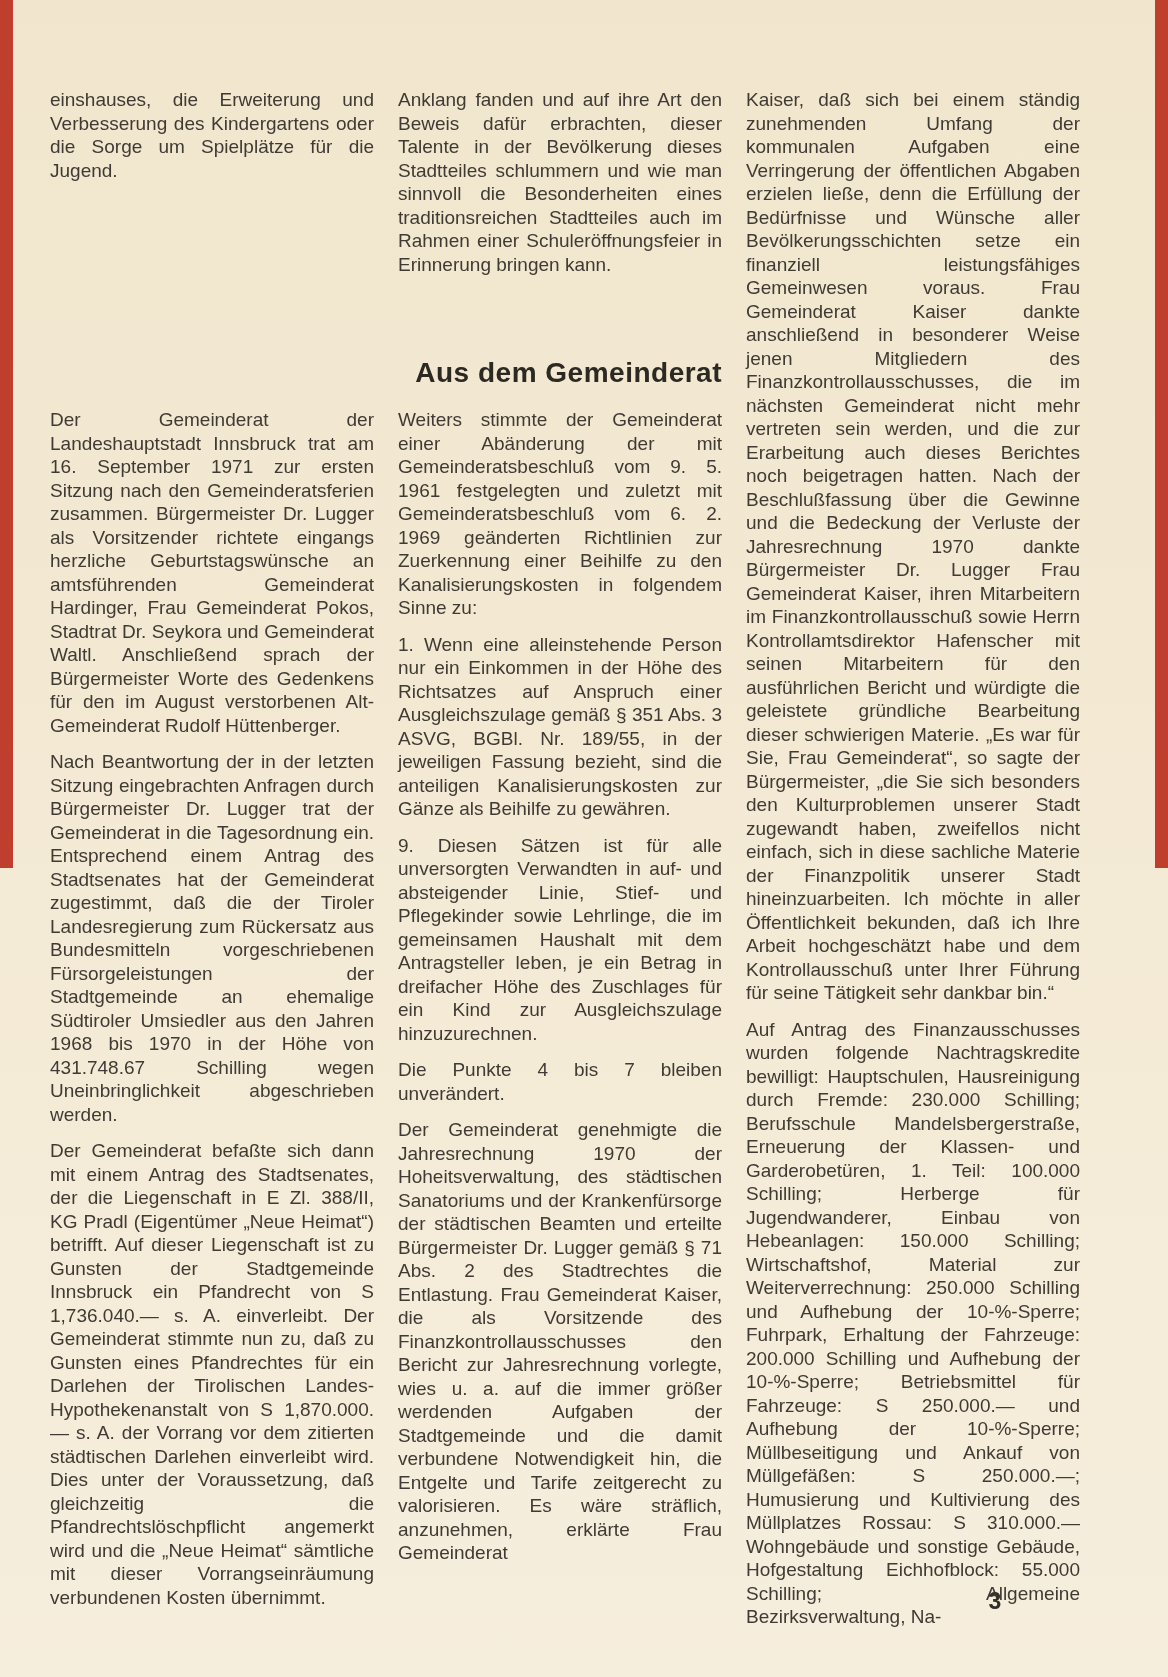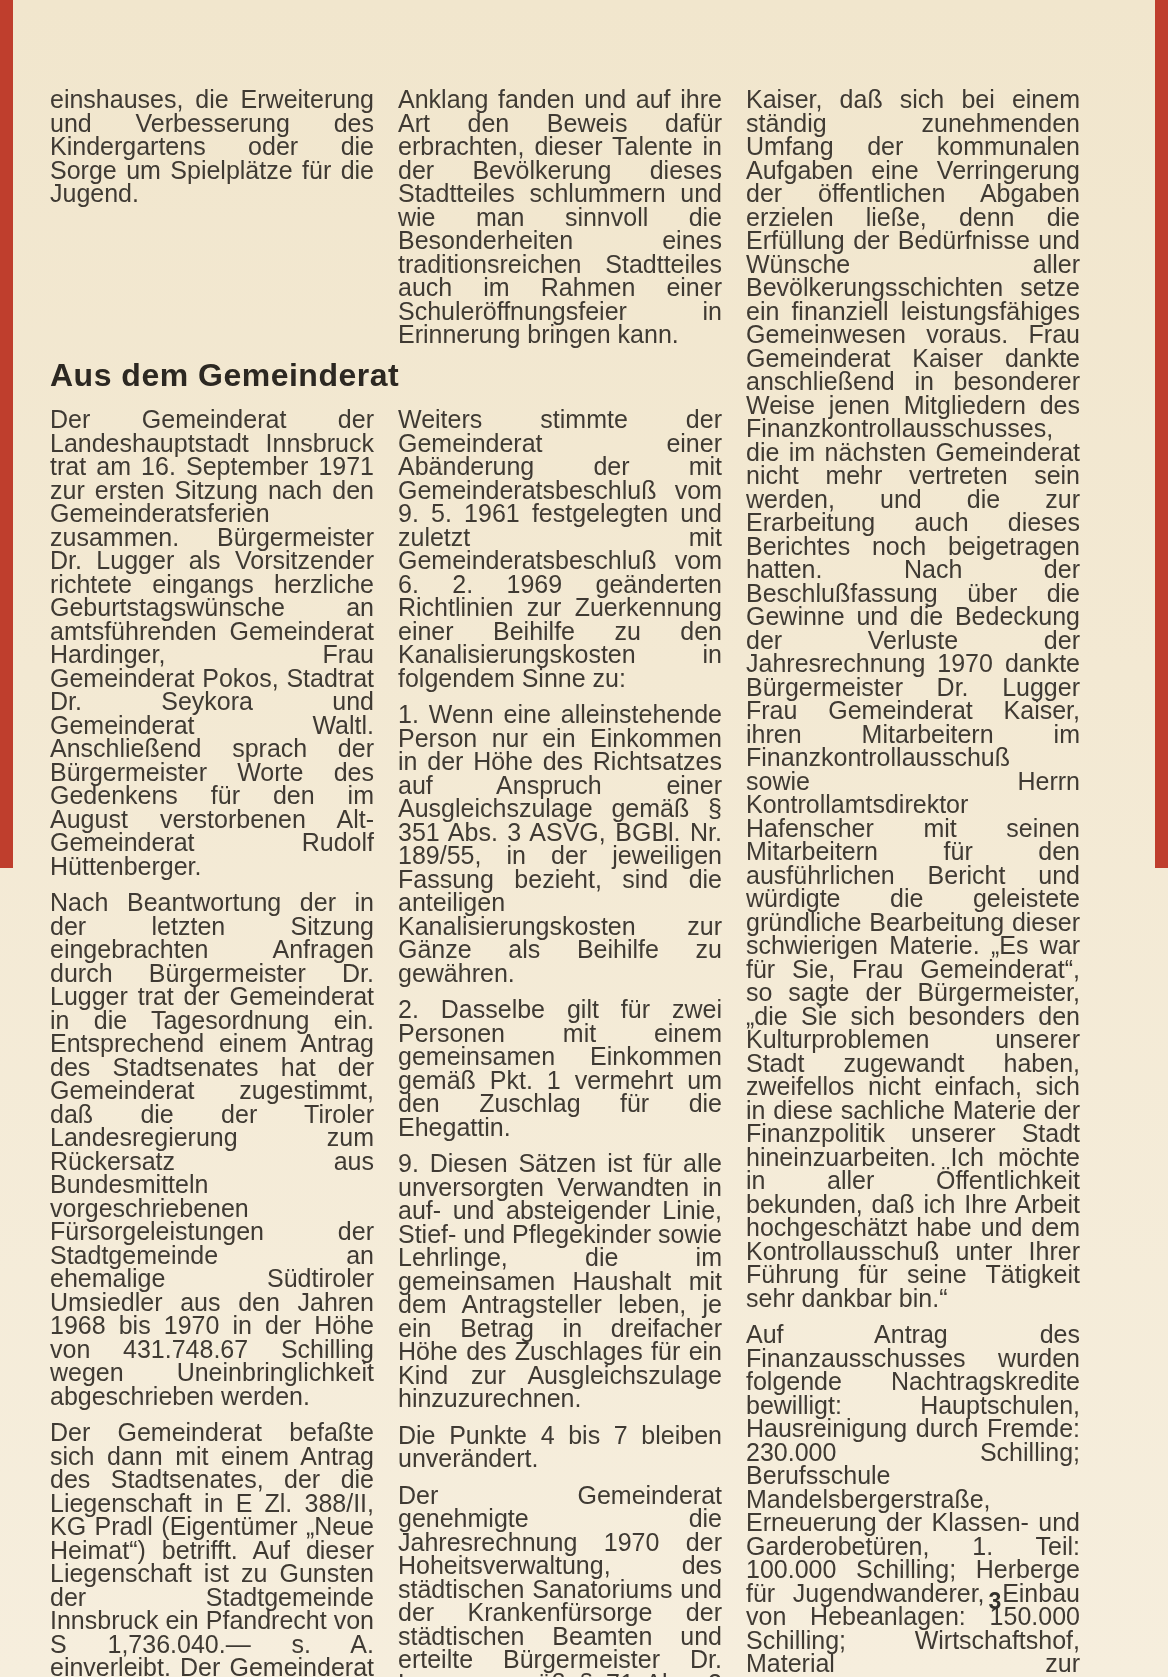--- a/index.html
+++ b/index.html
@@ -7,26 +7,26 @@
     position:relative;
     width:1168px;height:1677px;
     background:linear-gradient(180deg,#f1e6cd 0%,#f3e9d3 40%,#f6eedd 100%);
     overflow:hidden;
     font-family:"Liberation Sans","DejaVu Sans",sans-serif;
     color:#3f3a33;
   }
   .edge-bar{position:absolute;top:0;width:13px;height:868px;background:#bf3e2d;}
   .edge-bar.left{left:0;}
   .edge-bar.right{right:0;}
-  .col{position:absolute;text-align:justify;font-size:25px;line-height:23.5px;}
+  .col{position:absolute;text-align:justify;font-size:19px;line-height:23.5px;}
   .col p{margin:0 0 13px 0;}
   .col p:last-child{margin-bottom:0;}
   .heading{
     position:absolute;left:50px;top:330px;width:672px;
-    text-align:left;font-weight:bold;font-size:32px;line-height:48px;
+    text-align:right;font-weight:bold;font-size:28px;line-height:48px;
     color:#2c2822;letter-spacing:0.5px;
   }
   .page-number{
     position:absolute;left:975px;top:1588px;width:40px;
     font-size:23px;font-weight:bold;color:#33302a;text-align:center;
   }
   .c1{left:50px;width:324px;}
   .c2{left:398px;width:324px;}
   .c3{left:746px;top:88px;width:334px;}
   .top{top:88px;}
@@ -52,21 +52,20 @@
 
   <div class="col c1 main">
       <p>Der Gemeinderat der Landeshauptstadt Innsbruck trat am 16. September 1971 zur ersten Sitzung nach den Gemeinderatsferien zusammen. Bürgermeister Dr. Lugger als Vorsitzender richtete eingangs herzliche Geburtstagswünsche an amtsführenden Gemeinderat Hardinger, Frau Gemeinderat Pokos, Stadtrat Dr. Seykora und Gemeinderat Waltl. Anschließend sprach der Bürgermeister Worte des Gedenkens für den im August verstorbenen Alt-Gemeinderat Rudolf Hüttenberger.</p>
       <p>Nach Beantwortung der in der letzten Sitzung eingebrachten Anfragen durch Bürgermeister Dr. Lugger trat der Gemeinderat in die Tagesordnung ein. Entsprechend einem Antrag des Stadtsenates hat der Gemeinderat zugestimmt, daß die der Tiroler Landesregierung zum Rückersatz aus Bundesmitteln vorgeschriebenen Fürsorgeleistungen der Stadtgemeinde an ehemalige Südtiroler Umsiedler aus den Jahren 1968 bis 1970 in der Höhe von 431.748.67 Schilling wegen Uneinbringlichkeit abgeschrieben werden.</p>
       <p>Der Gemeinderat befaßte sich dann mit einem Antrag des Stadtsenates, der die Liegenschaft in E Zl. 388/II, KG Pradl (Eigentümer „Neue Heimat“) betrifft. Auf dieser Liegenschaft ist zu Gunsten der Stadtgemeinde Innsbruck ein Pfandrecht von S 1,736.040.— s. A. einverleibt. Der Gemeinderat stimmte nun zu, daß zu Gunsten eines Pfandrechtes für ein Darlehen der Tirolischen Landes-Hypothekenanstalt von S 1,870.000.— s. A. der Vorrang vor dem zitierten städtischen Darlehen einverleibt wird. Dies unter der Voraussetzung, daß gleichzeitig die Pfandrechtslöschpflicht angemerkt wird und die „Neue Heimat“ sämtliche mit dieser Vorrangseinräumung verbundenen Kosten übernimmt.</p>
     </div>
 
   <div class="col c2 main">
       <p>Weiters stimmte der Gemeinderat einer Abänderung der mit Gemeinderatsbeschluß vom 9. 5. 1961 festgelegten und zuletzt mit Gemeinderatsbeschluß vom 6. 2. 1969 geänderten Richtlinien zur Zuerkennung einer Beihilfe zu den Kanalisierungskosten in folgendem Sinne zu:</p>
       <p>1. Wenn eine alleinstehende Person nur ein Einkommen in der Höhe des Richtsatzes auf Anspruch einer Ausgleichszulage gemäß § 351 Abs. 3 ASVG, BGBl. Nr. 189/55, in der jeweiligen Fassung bezieht, sind die anteiligen Kanalisierungskosten zur Gänze als Beihilfe zu gewähren.</p>
-      <p>2. Dasselbe gilt für zwei Personen mit einem gemeinsamen Einkommen gemäß Pkt. 1 vermehrt um den Zuschlag für die Ehegattin.</p>
       <p>9. Diesen Sätzen ist für alle unversorgten Verwandten in auf- und absteigender Linie, Stief- und Pflegekinder sowie Lehrlinge, die im gemeinsamen Haushalt mit dem Antragsteller leben, je ein Betrag in dreifacher Höhe des Zuschlages für ein Kind zur Ausgleichszulage hinzuzurechnen.</p>
       <p>Die Punkte 4 bis 7 bleiben unverändert.</p>
       <p>Der Gemeinderat genehmigte die Jahresrechnung 1970 der Hoheitsverwaltung, des städtischen Sanatoriums und der Krankenfürsorge der städtischen Beamten und erteilte Bürgermeister Dr. Lugger gemäß § 71 Abs. 2 des Stadtrechtes die Entlastung. Frau Gemeinderat Kaiser, die als Vorsitzende des Finanzkontrollausschusses den Bericht zur Jahresrechnung vorlegte, wies u. a. auf die immer größer werdenden Aufgaben der Stadtgemeinde und die damit verbundene Notwendigkeit hin, die Entgelte und Tarife zeitgerecht zu valorisieren. Es wäre sträflich, anzunehmen, erklärte Frau Gemeinderat</p>
     </div>
 
   <div class="col c3">
       <p>Kaiser, daß sich bei einem ständig zunehmenden Umfang der kommunalen Aufgaben eine Verringerung der öffentlichen Abgaben erzielen ließe, denn die Erfüllung der Bedürfnisse und Wünsche aller Bevölkerungsschichten setze ein finanziell leistungsfähiges Gemeinwesen voraus. Frau Gemeinderat Kaiser dankte anschließend in besonderer Weise jenen Mitgliedern des Finanzkontrollausschusses, die im nächsten Gemeinderat nicht mehr vertreten sein werden, und die zur Erarbeitung auch dieses Berichtes noch beigetragen hatten. Nach der Beschlußfassung über die Gewinne und die Bedeckung der Verluste der Jahresrechnung 1970 dankte Bürgermeister Dr. Lugger Frau Gemeinderat Kaiser, ihren Mitarbeitern im Finanzkontrollausschuß sowie Herrn Kontrollamtsdirektor Hafenscher mit seinen Mitarbeitern für den ausführlichen Bericht und würdigte die geleistete gründliche Bearbeitung dieser schwierigen Materie. „Es war für Sie, Frau Gemeinderat“, so sagte der Bürgermeister, „die Sie sich besonders den Kulturproblemen unserer Stadt zugewandt haben, zweifellos nicht einfach, sich in diese sachliche Materie der Finanzpolitik unserer Stadt hineinzuarbeiten. Ich möchte in aller Öffentlichkeit bekunden, daß ich Ihre Arbeit hochgeschätzt habe und dem Kontrollausschuß unter Ihrer Führung für seine Tätigkeit sehr dankbar bin.“</p>
       <p>Auf Antrag des Finanzausschusses wurden folgende Nachtragskredite bewilligt: Hauptschulen, Hausreinigung durch Fremde: 230.000 Schilling; Berufsschule Mandelsbergerstraße, Erneuerung der Klassen- und Garderobetüren, 1. Teil: 100.000 Schilling; Herberge für Jugendwanderer, Einbau von Hebeanlagen: 150.000 Schilling; Wirtschaftshof, Material zur Weiterverrechnung: 250.000 Schilling und Aufhebung der 10-%-Sperre; Fuhrpark, Erhaltung der Fahrzeuge: 200.000 Schilling und Aufhebung der 10-%-Sperre; Betriebsmittel für Fahrzeuge: S 250.000.— und Aufhebung der 10-%-Sperre; Müllbeseitigung und Ankauf von Müllgefäßen: S 250.000.—; Humusierung und Kultivierung des Müllplatzes Rossau: S 310.000.— Wohngebäude und sonstige Gebäude, Hofgestaltung Eichhofblock: 55.000 Schilling; Allgemeine Bezirksverwaltung, Na-</p>
     </div>
 

